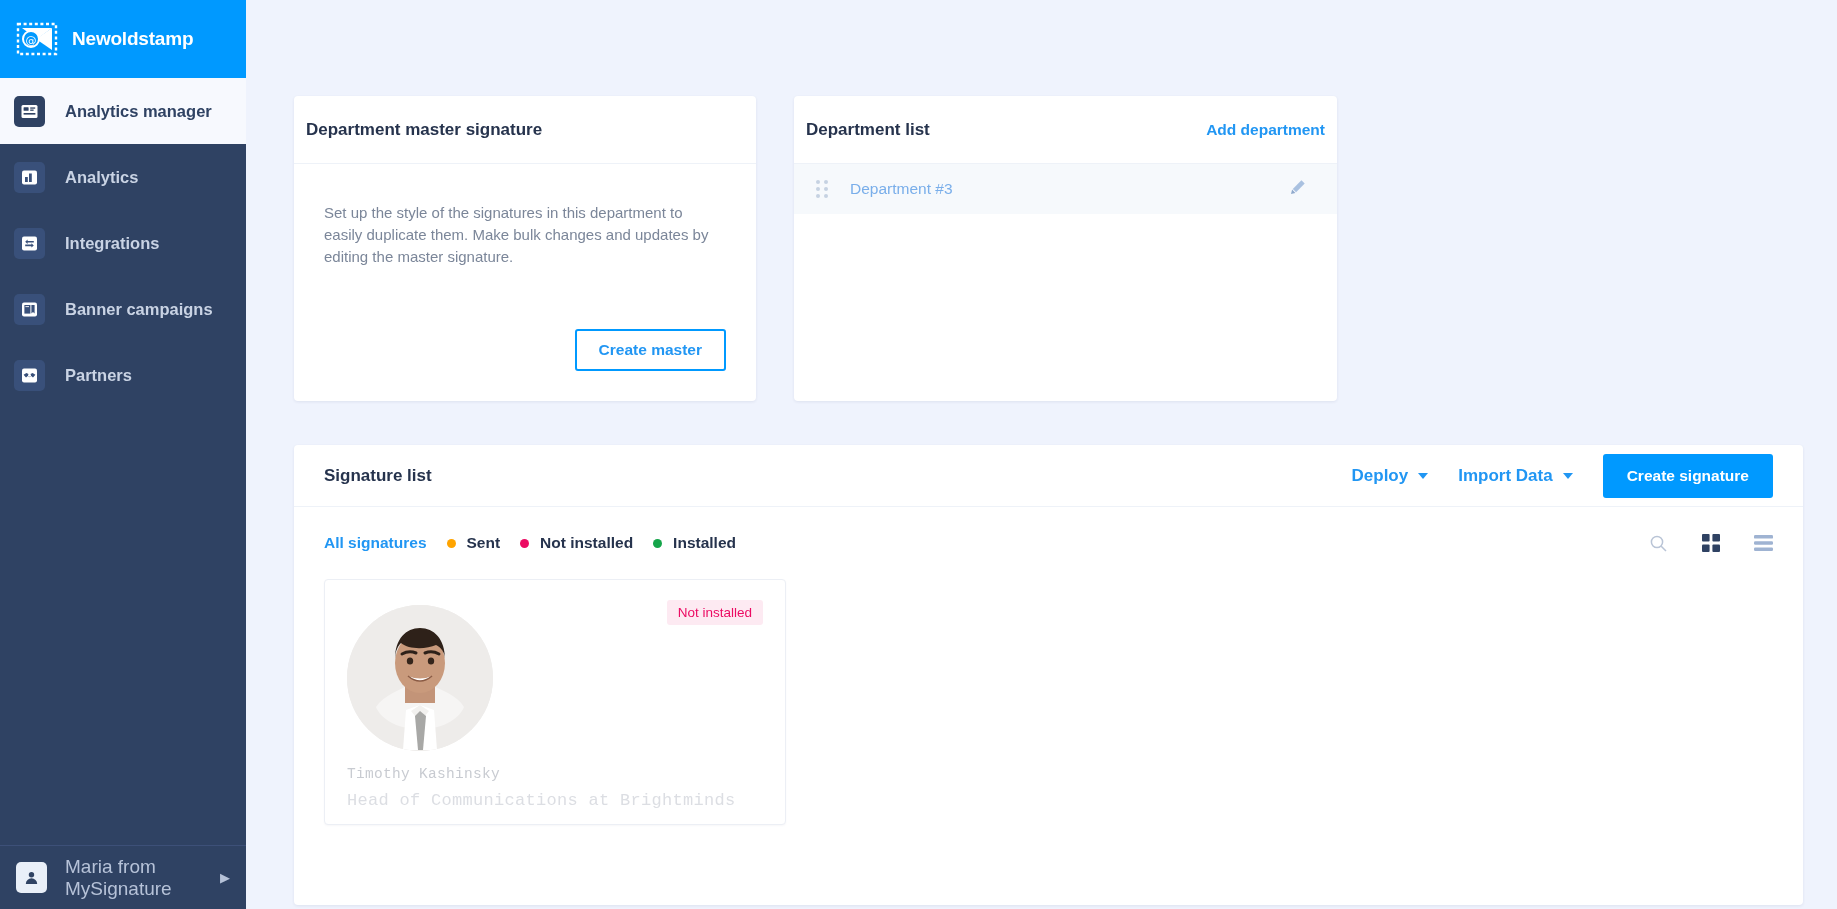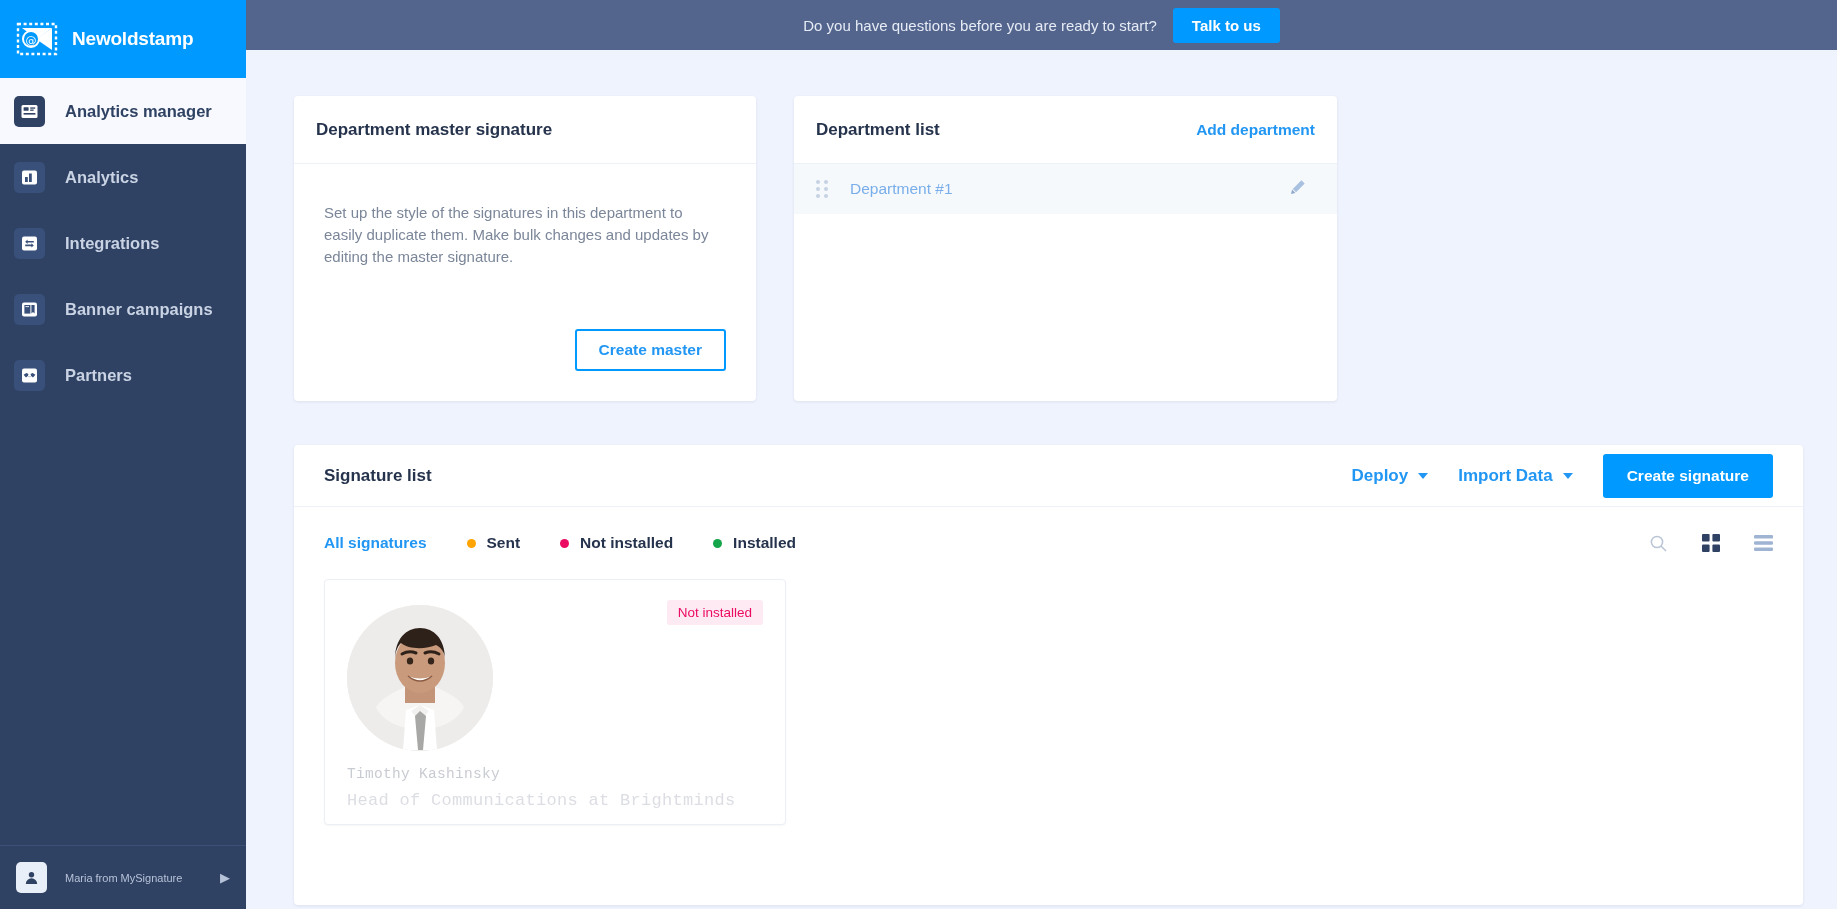--- a/index.html
+++ b/index.html
@@ -46,21 +46,21 @@
 
   .chat-widget {
     flex: 0 0 auto; border-top: 1px solid #3d5078;
     height: 64px; display: flex; align-items: center; gap: 18px;
     padding: 0 16px; cursor: pointer;
   }
   .chat-avatar {
     width: 31px; height: 31px; border-radius: 5px; background: #e9eff8;
     display: flex; align-items: center; justify-content: center; flex: 0 0 31px;
   }
-  .chat-label { color: #b6c2d8; font-size: 11px; flex: 1 1 auto; }
+  .chat-label { color: #b6c2d8; font-size: 19px; flex: 1 1 auto; }
   .chat-arrow { color: #b6c2d8; font-size: 13px; }
 
   
   .topbar {
     position: absolute; left: 246px; top: 0; right: 0; height: 50px;
     background: #53658d;
     display: flex; align-items: center; justify-content: center; gap: 16px;
   }
   .topbar-text { color: #e6ebf5; font-size: 15px; }
   .talk-btn {
@@ -78,21 +78,21 @@
 
   .card {
     background: #ffffff; border-radius: 4px;
     box-shadow: 0 1px 3px rgba(40,60,100,0.09);
   }
   .card-master { width: 462px; height: 305px; display: flex; flex-direction: column; }
   .card-dept { width: 543px; height: 305px; display: flex; flex-direction: column; }
 
   .card-head {
     height: 68px; display: flex; align-items: center; justify-content: space-between;
-    padding: 0 22px; border-bottom: 1px solid #eef2f8;
+    padding: 0 12px; border-bottom: 1px solid #eef2f8;
   }
   .card-title { font-size: 17px; font-weight: bold; color: #26334d; }
   .card-link {
     font-size: 15.5px; font-weight: bold; color: #2196f3; cursor: pointer;
   }
 
   .master-body {
     flex: 1 1 auto; padding: 38px 30px 0 30px;
     display: flex; flex-direction: column;
   }
@@ -143,21 +143,21 @@
   .create-sig-btn {
     background: #0099ff; color: #fff; border: none; border-radius: 3px;
     font-family: inherit; font-size: 15.5px; font-weight: bold;
     padding: 13px 24px; cursor: pointer;
   }
 
   .sig-filters {
     height: 72px; padding: 0 30px 0 30px;
     display: flex; align-items: center; justify-content: space-between;
   }
-  .filters-left { display: flex; align-items: flex-end; gap: 40px; }
+  .filters-left { display: flex; align-items: flex-end; gap: 20px; }
   .filter-item {
     display: flex; align-items: center; gap: 11px;
     font-size: 15.5px; font-weight: bold; color: #26334d; cursor: pointer;
   }
   .filter-item.all { color: #2196f3; }
   .dot { width: 9px; height: 9px; border-radius: 50%; display: block; }
   .filters-right { display: flex; align-items: center; gap: 34px; }
   .icon-btn { cursor: pointer; display: flex; align-items: center; }
 
   .sig-grid { padding: 0 30px; display: flex; flex-wrap: wrap; gap: 22px; }
@@ -276,24 +276,20 @@
           <circle cx="7.5" cy="4.8" r="2.7" fill="#2f4263"></circle>
           <path d="M1.8 14 a5.7 5.7 0 0 1 11.4 0 Z" fill="#2f4263"></path>
         </svg>
       </span>
       <span class="chat-label">Maria from MySignature</span>
       <span class="chat-arrow">▶</span>
     </div>
 
   </aside>
 
-  <header class="topbar">
-    <span class="topbar-text">Do you have questions before you are ready to start?</span>
-    <button class="talk-btn">Talk to us</button>
-  </header>
 
   <main class="content">
 
     <div class="top-cards">
 
       <section class="card card-master">
         <div class="card-head">
           <h2 class="card-title">Department master signature</h2>
         </div>
         <div class="master-body">
@@ -312,21 +308,21 @@
         <div class="dept-list">
           <div class="dept-row">
             <span class="drag-handle">
               <i></i>
                 <i></i>
                 <i></i>
                 <i></i>
                 <i></i>
                 <i></i>
             </span>
-            <span class="dept-name">Department #1</span>
+            <span class="dept-name">Department #3</span>
             <span class="pencil">
               <svg width="19" height="19" viewBox="0 0 19 19">
                 <path d="M13.4 2.3 l3.3 3.3 l-8.6 8.6 l-3.3 -3.3 Z" fill="#a9c1e0"></path>
                 <path d="M4.1 11.6 l3.3 3.3 l-4.4 1.1 Z" fill="#8fa9cc"></path>
               </svg>
             </span>
           </div>
         </div>
       </section>
 

